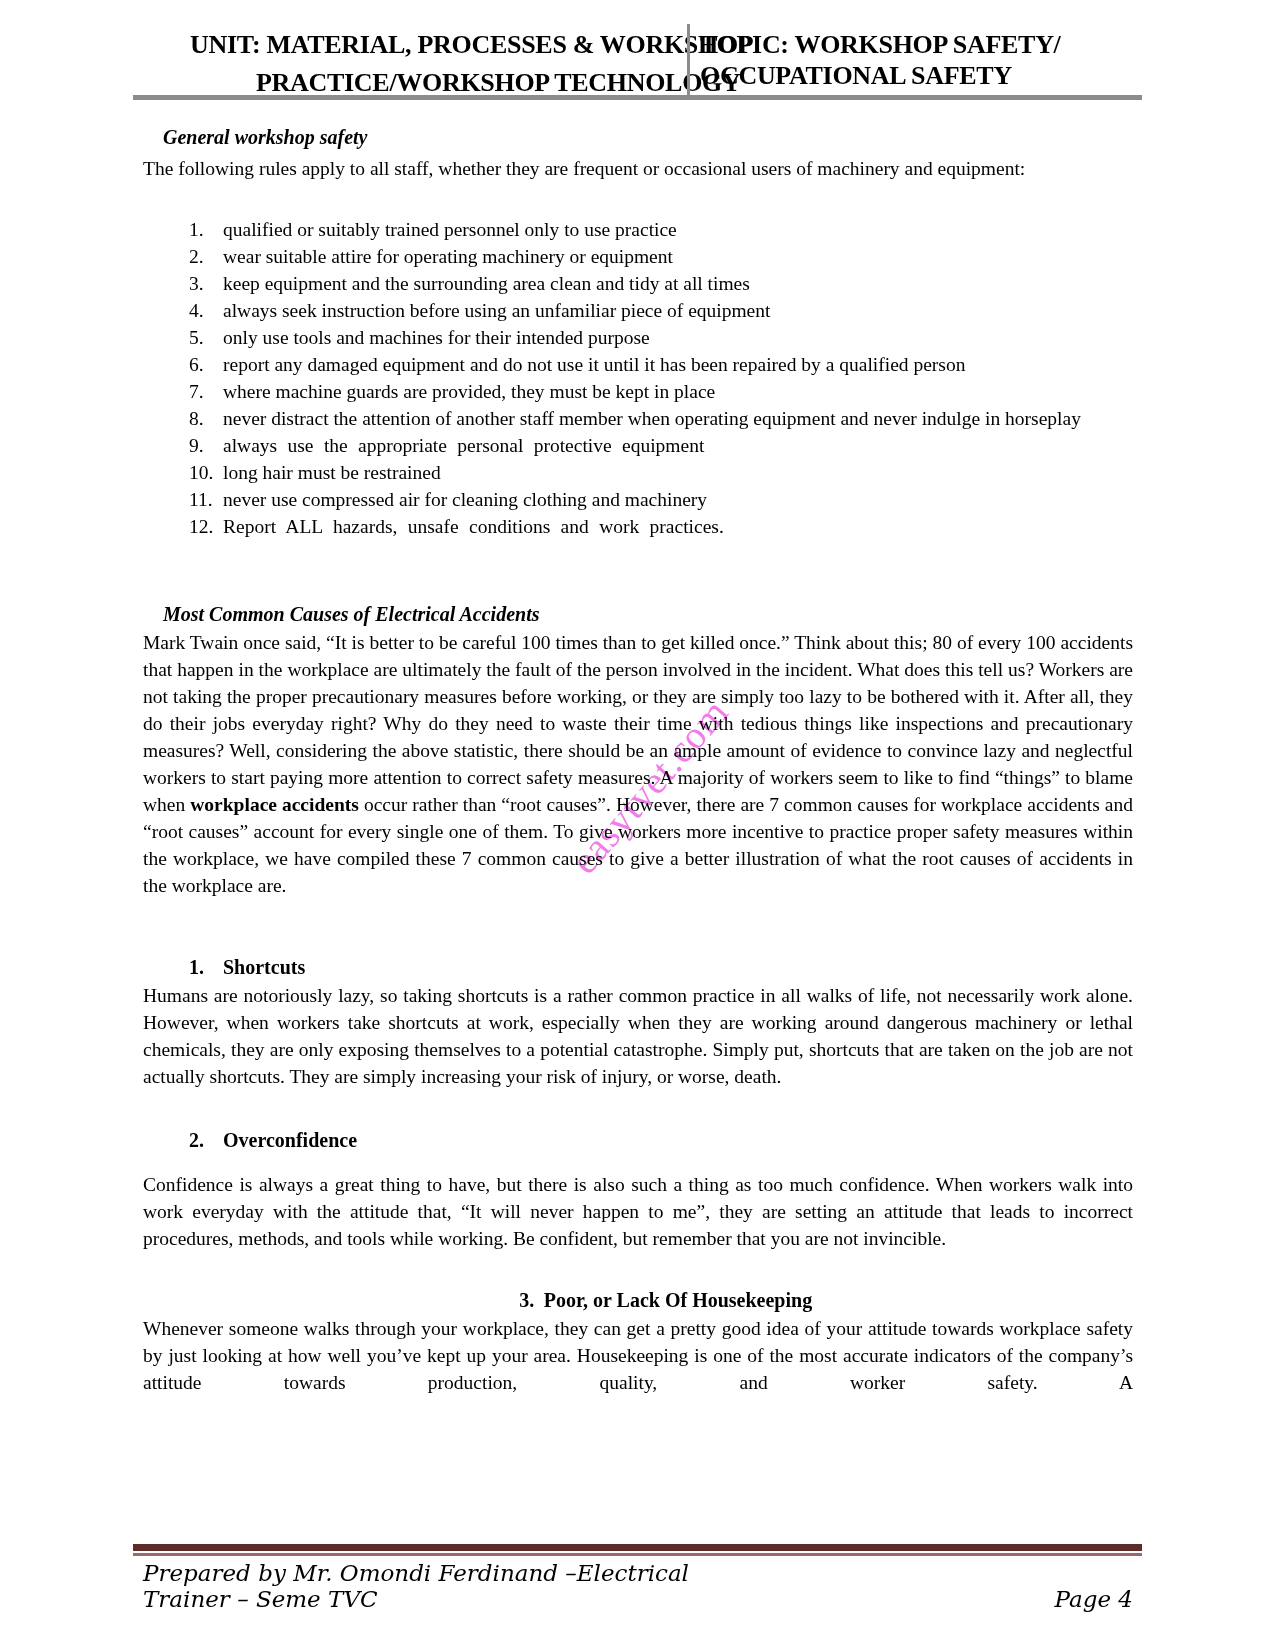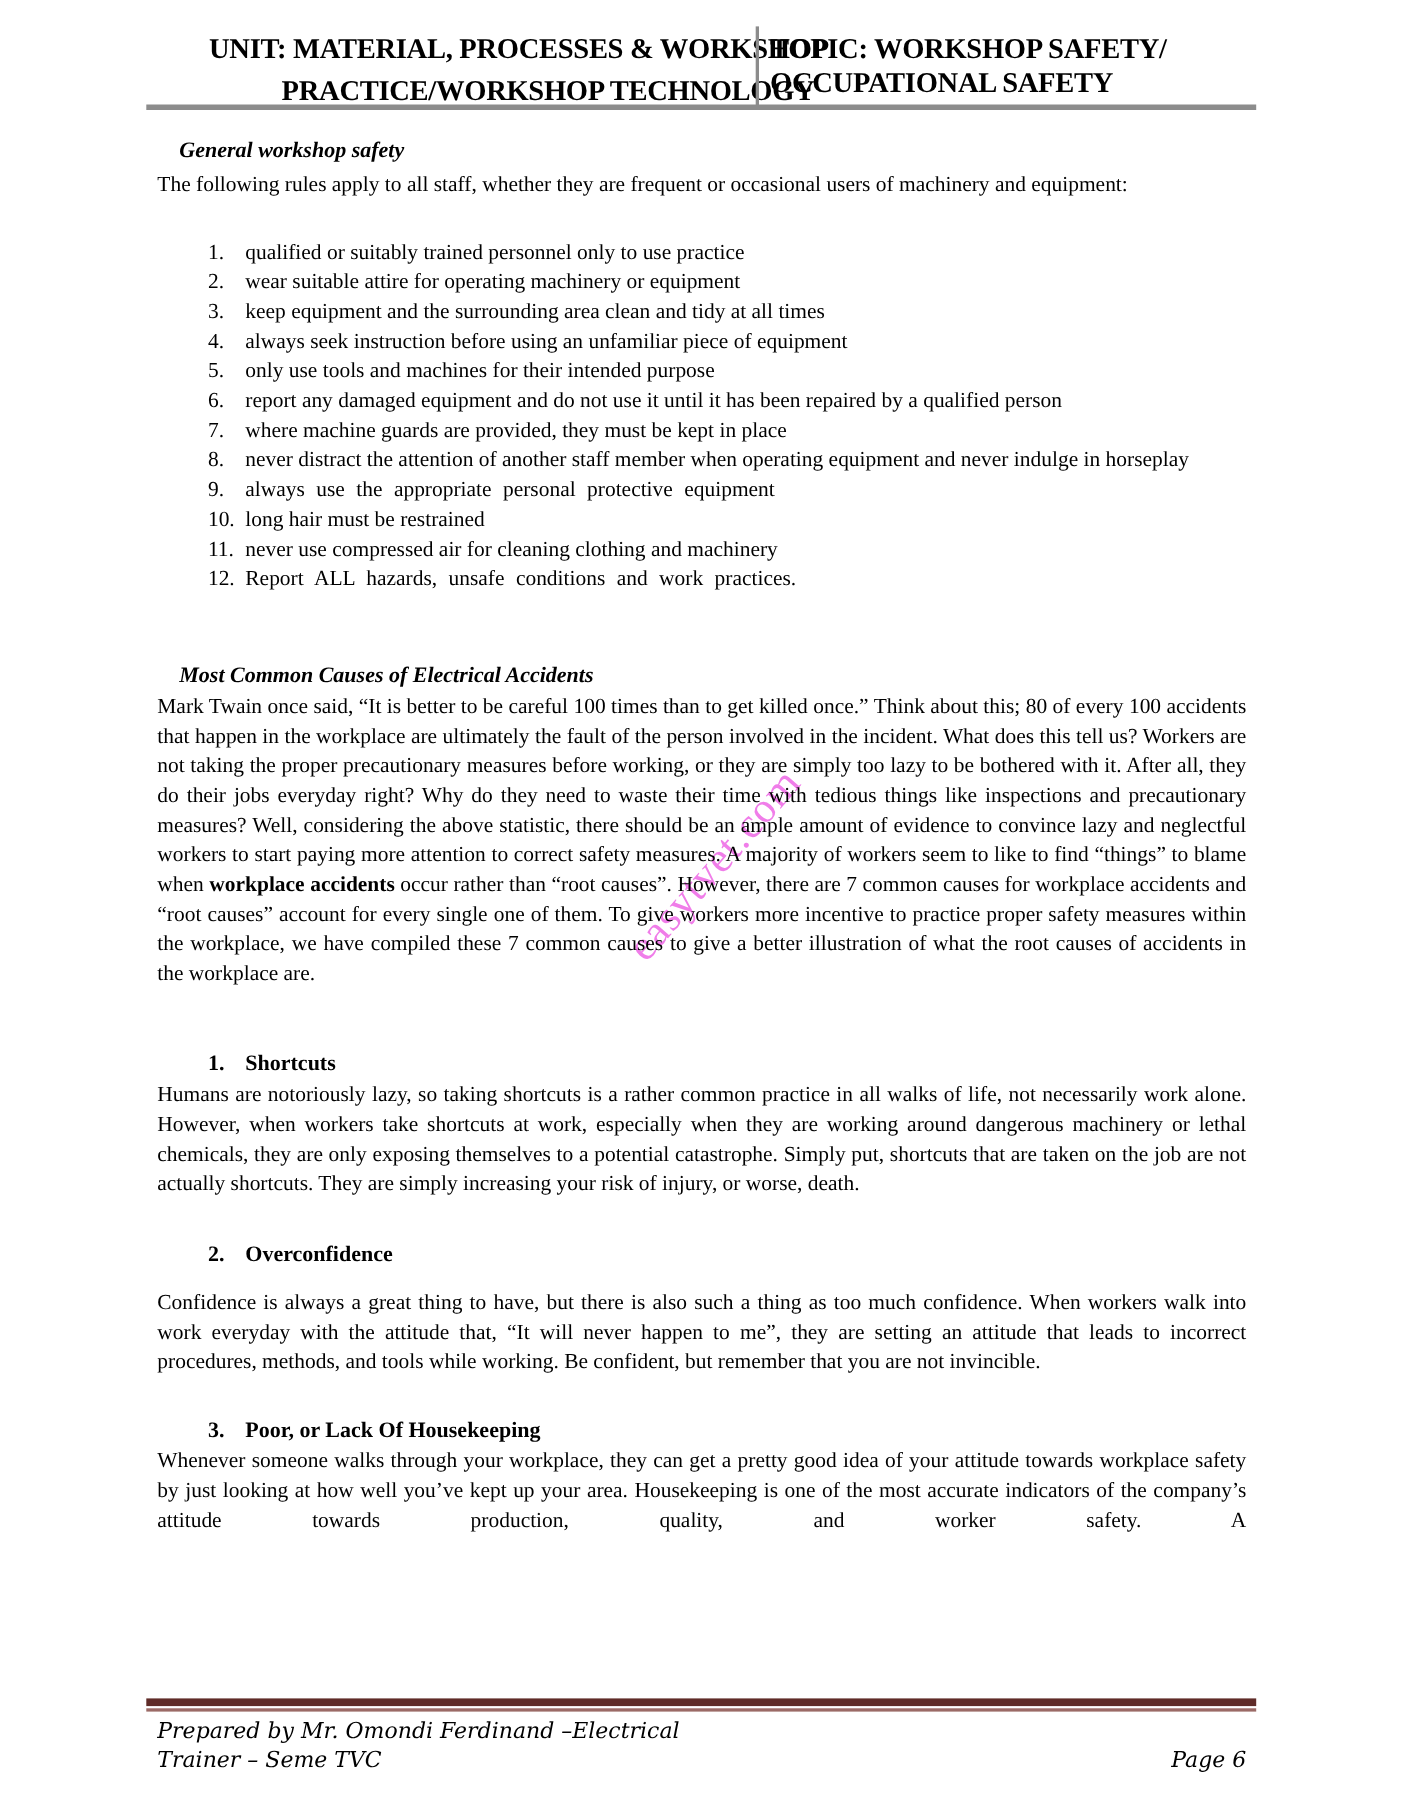--- a/index.html
+++ b/index.html
@@ -83,37 +83,37 @@
 
   .sec-heading {
     font-weight: bold;
     font-size: 20px;
     padding-left: 46px;
   }
   .sec-heading .num { display: inline-block; width: 34px; }
   .mt-causes   { margin-top: 61px; margin-bottom: 1px; }
   .mt-shortcut { margin-top: 55px; margin-bottom: 1px; }
   .mt-over     { margin-top: 37px; margin-bottom: 17px; }
-  .mt-house    { margin-top: 35px; margin-bottom: 1px; }
+  .mt-house    { margin-top: 35px; margin-bottom: 1px; text-align: center; }
 
   
   .ftr-rule-dark {
     position: absolute; left: 133px; top: 1544px;
     width: 1009px; height: 7px; background: #5f2b28;
   }
   .ftr-rule-light {
     position: absolute; left: 133px; top: 1553px;
     width: 1009px; height: 3px; background: #9b6a66;
   }
   .footer {
     position: absolute; left: 143px; top: 1560px;
     width: 990px;
     font-family: "DejaVu Serif", serif;
     font-style: italic;
-    font-size: 20px;
+    font-size: 23px;
     line-height: 26px;
   }
   .footer-row { display: flex; justify-content: space-between; }
 </style>
 </head>
 <body>
 
 <div class="page">
 
   <div class="hdr-line hdr-unit-1">UNIT: MATERIAL, PROCESSES &amp; WORKSHOP</div>
@@ -158,17 +158,17 @@
     <div class="para cutoff">Whenever someone walks through your workplace, they can get a pretty good idea of your attitude towards workplace safety by just looking at how well you’ve kept up your area. Housekeeping is one of the most accurate indicators of the company’s attitude towards production, quality, and worker safety. A</div>
 
   </div>
 
   <div class="ftr-rule-dark"></div>
   <div class="ftr-rule-light"></div>
   <div class="footer">
     <div>Prepared by Mr. Omondi Ferdinand –Electrical</div>
     <div class="footer-row">
       <span>Trainer – Seme TVC</span>
-      <span>Page 6</span>
+      <span>Page 4</span>
     </div>
   </div>
 
 </div>
 
 </body></html>

